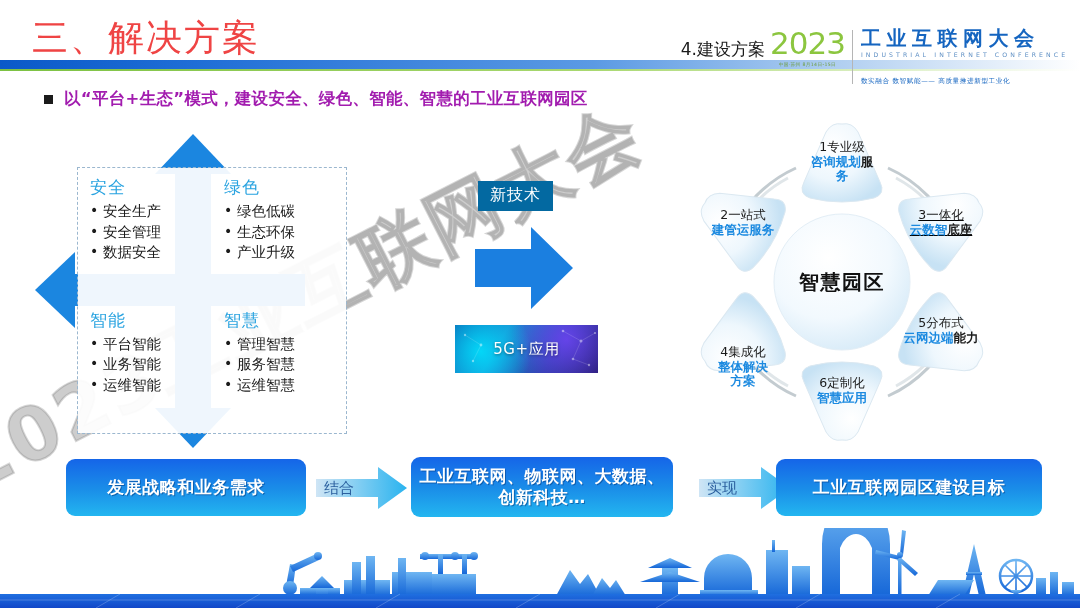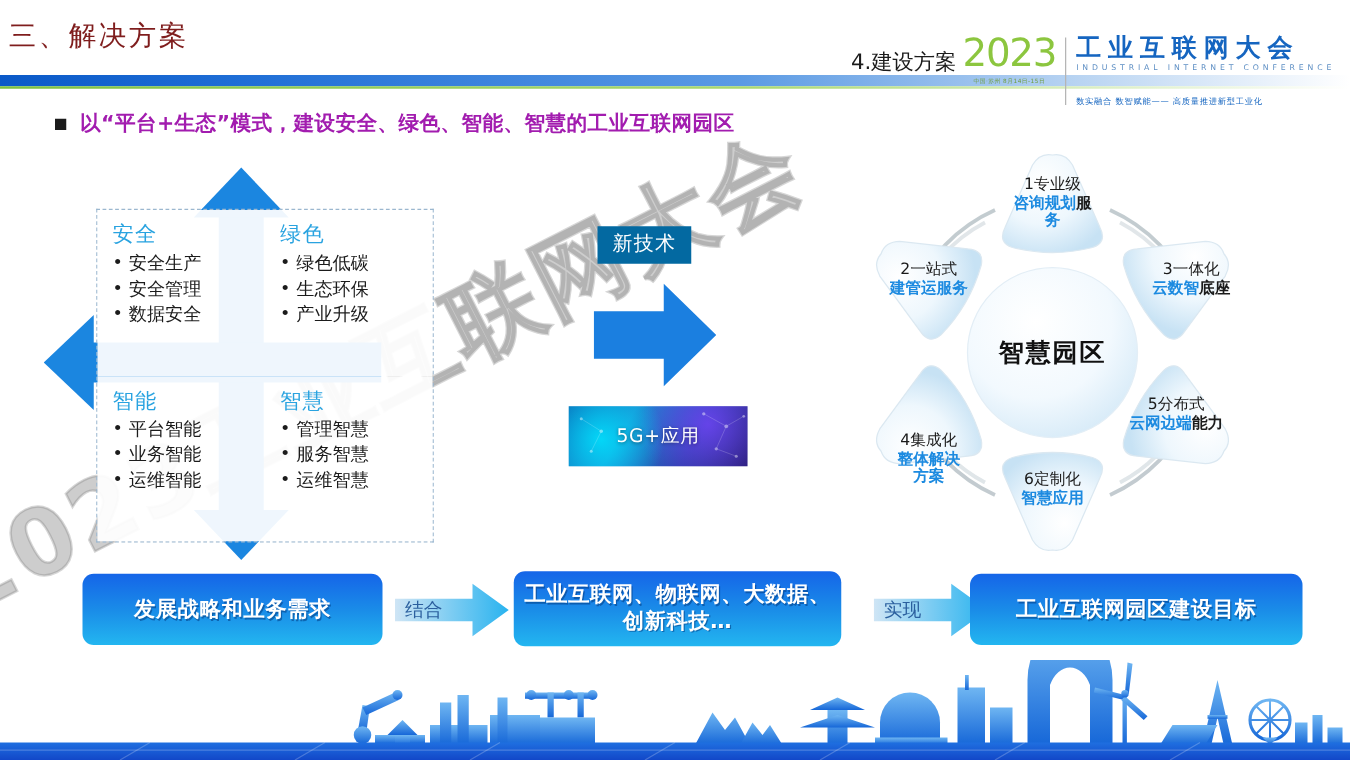--- a/index.html
+++ b/index.html
@@ -8,22 +8,22 @@
   }
   body {
     width: 1080px; height: 608px;
     position: relative; overflow: hidden;
     font-family: "DejaVu Sans", "Liberation Sans", sans-serif;
   }
   .slide { position: absolute; inset: 0; background: #fff; }
 
   
   .slide-title {
-    position: absolute; left: 7px; top: 14px;
-    font-size: 22px; color: #7f1d1d; letter-spacing: 2px;
+    position: absolute; left: 32px; top: 14px;
+    font-size: 36px; color: #ef4444; letter-spacing: 2px;
     white-space: nowrap;
   }
   .divider-wrap { position: absolute; left: 0; top: 60px; width: 1080px; height: 12px; }
   .divider-blue {
     position: absolute; left: 0; top: 0; width: 1080px; height: 9px;
     background: linear-gradient(to right, #0a59c8 0%, #1f6ed6 18%, #5b9ae4 55%, #b9d4f2 80%, #ffffff 100%);
   }
   .divider-green {
     position: absolute; left: 0; top: 9px; width: 1080px; height: 2px;
     background: linear-gradient(to right, #7cc142 0%, #a9d870 55%, #ffffff 100%);
@@ -316,21 +316,21 @@
       <div class="petal-num">1专业级</div>
       <div class="petal-main"><span>咨询规划</span><span class="plain">服</span></div>
       <div class="petal-main">务</div>
     </div>
 
     <div class="petal-label" style="left:23px; top:100px;">
       <div class="petal-num">2一站式</div>
       <div class="petal-main">建管运服务</div>
     </div>
 
-    <div class="petal-label" style="left:233px; top:100px;">
+    <div class="petal-label" style="left:221px; top:100px;text-decoration:underline;">
       <div class="petal-num">3一体化</div>
       <div class="petal-main"><span>云数智</span><span class="plain">底座</span></div>
     </div>
 
     <div class="petal-label" style="left:23px; top:205px;margin-top:32px;">
       <div class="petal-num">4集成化</div>
       <div class="petal-main">整体解决</div>
       <div class="petal-main">方案</div>
     </div>
 

